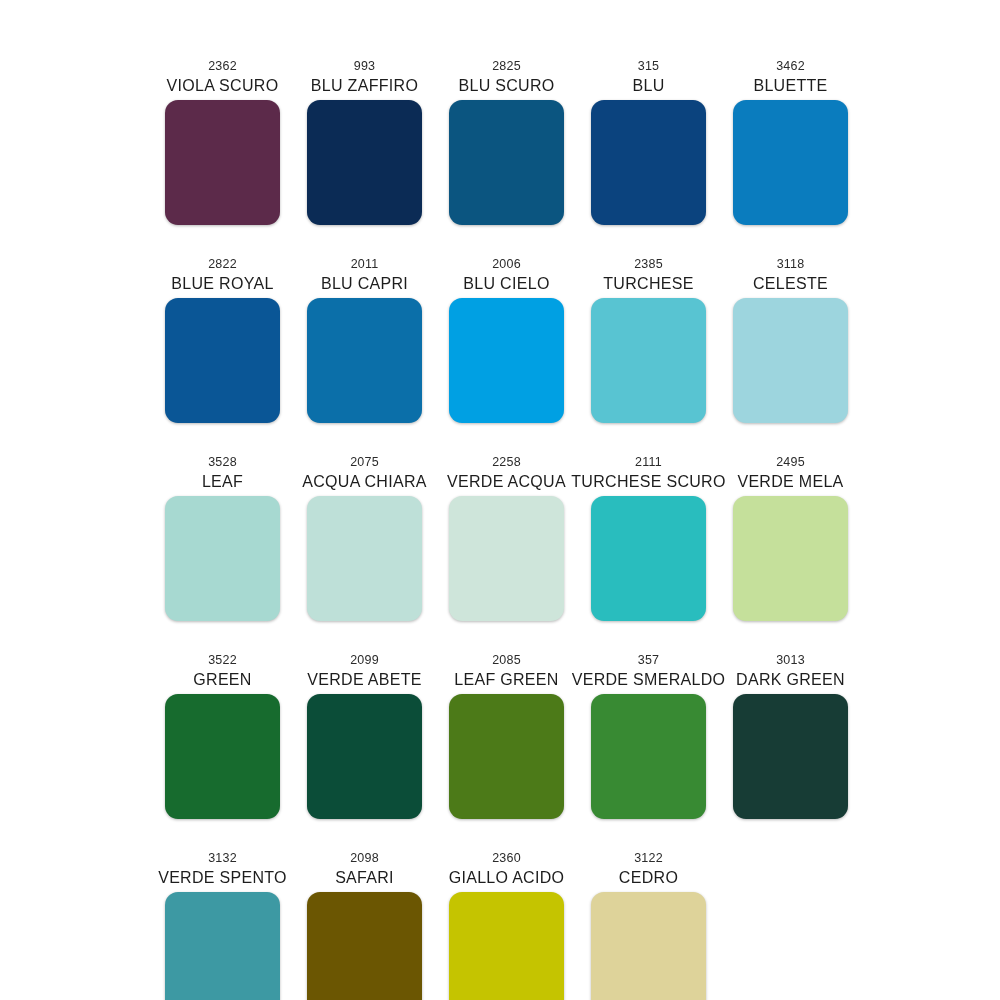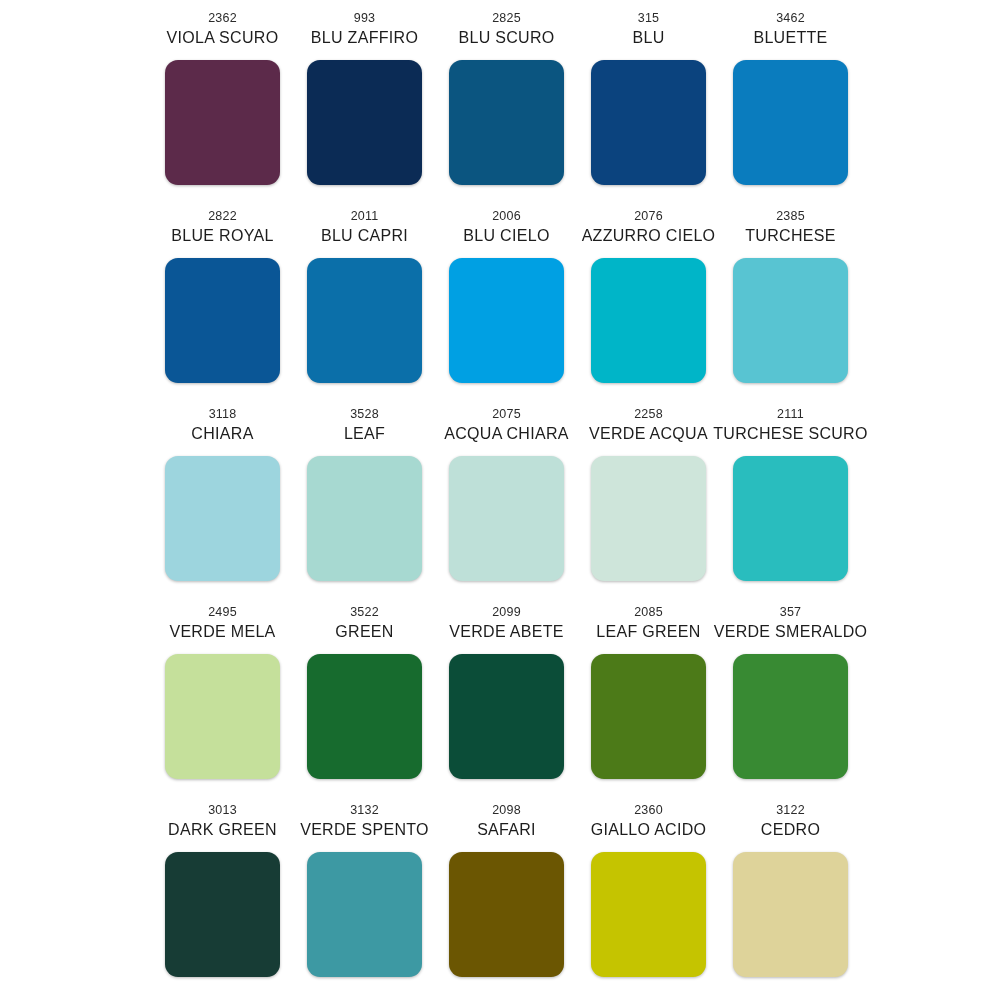--- a/index.html
+++ b/index.html
@@ -38,20 +38,21 @@
     width: 142px;
   }
   .labels {
     text-align: center;
     line-height: 1.35;
     height: 46px;
     display: flex;
     flex-direction: column;
     justify-content: flex-start;
     align-items: center;
+    margin-top: 48px;
   }
   .code {
     font-size: 12.5px;
     letter-spacing: 0.2px;
     color: #2b2b2b;
     white-space: nowrap;
   }
   .name {
     font-size: 16px;
     letter-spacing: 0.3px;
@@ -140,40 +141,31 @@
         <div class="labels">
           <div class="code">2006</div>
           <div class="name">BLU CIELO</div>
         </div>
         <div class="swatch-wrap">
           <div class="swatch" style="background-color: rgb(0, 160, 227);"></div>
         </div>
       </div>
       <div class="cell">
         <div class="labels">
-          <div class="code">2076</div>
-          <div class="name">AZZURRO CIELO</div>
-        </div>
-        <div class="swatch-wrap">
-          <div class="swatch" style="background-color: rgb(0, 181, 200);"></div>
-        </div>
-      </div>
-      <div class="cell">
-        <div class="labels">
           <div class="code">2385</div>
           <div class="name">TURCHESE</div>
         </div>
         <div class="swatch-wrap">
           <div class="swatch" style="background-color: rgb(88, 196, 210);"></div>
         </div>
       </div>
       <div class="cell">
         <div class="labels">
           <div class="code">3118</div>
-          <div class="name">CHIARA</div>
+          <div class="name">CELESTE</div>
         </div>
         <div class="swatch-wrap">
           <div class="swatch" style="background-color: rgb(157, 213, 222);"></div>
         </div>
       </div>
       <div class="cell">
         <div class="labels">
           <div class="code">3528</div>
           <div class="name">LEAF</div>
         </div>

